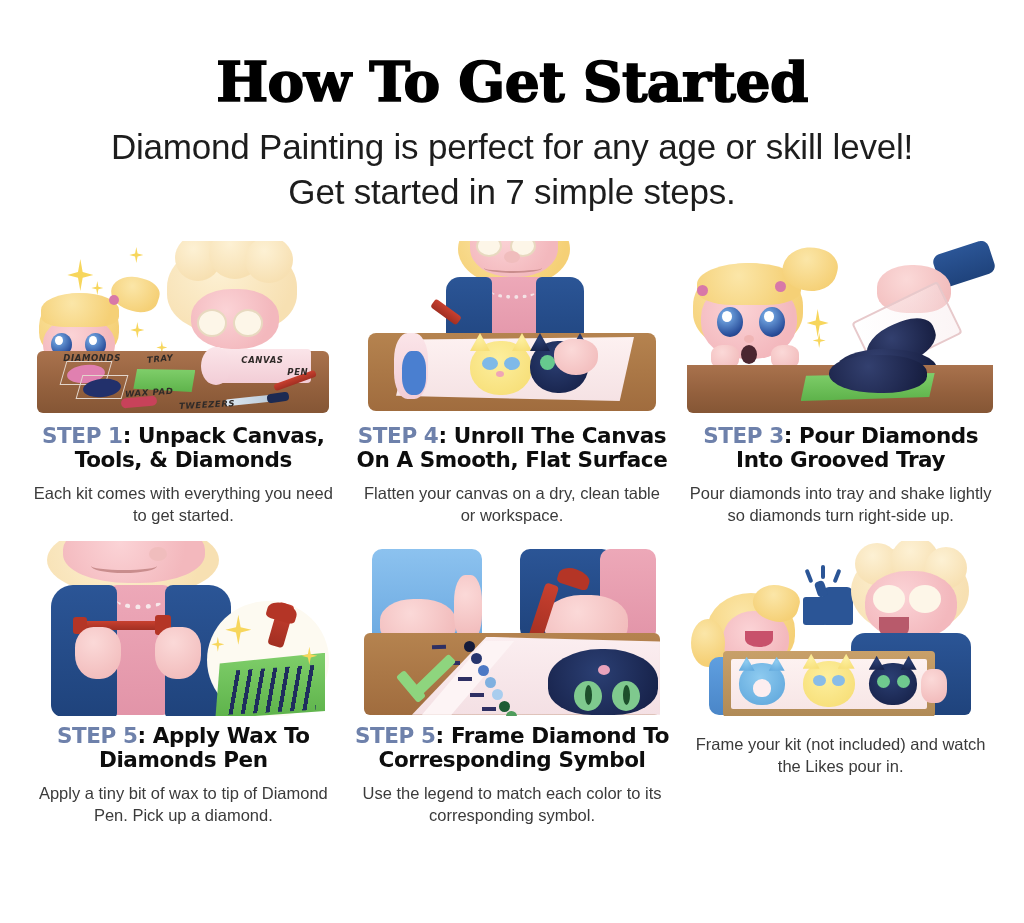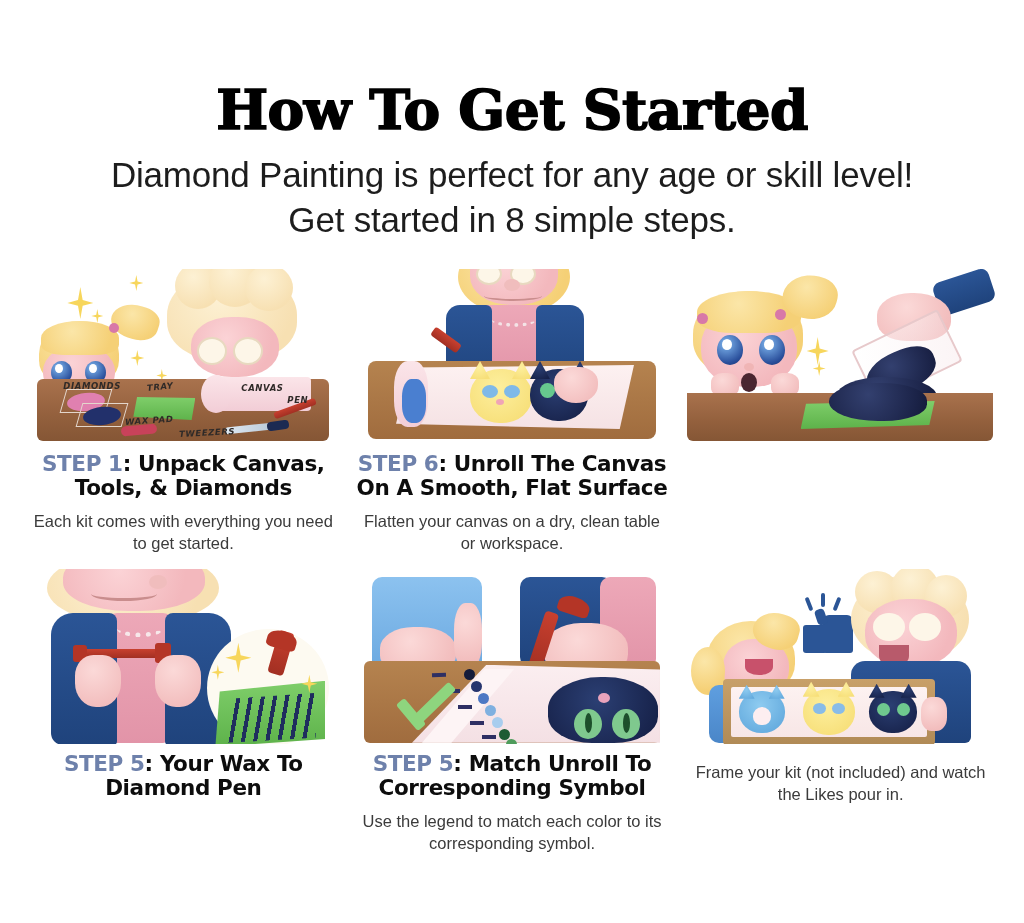--- a/index.html
+++ b/index.html
@@ -14,21 +14,21 @@
   }
 
   .page {
     width: 1024px;
     height: 923px;
     position: relative;
     background: #ffffff;
   }
 
   
-  .header { padding-top: 80px; text-align: center; }
+  .header { padding-top: 52px; text-align: center; }
 
   .main-title {
     font-family: "DejaVu Serif", serif;
     font-weight: bold;
     font-size: 55px;
     line-height: 1.08;
     color: #000000;
     letter-spacing: -0.5px;
     -webkit-text-stroke: 1.6px #000;
   }
@@ -145,21 +145,21 @@
   .frame-wood { background: linear-gradient(180deg,#c8a069 0%,#b08a56 100%); border-radius: 4px; }
   .frame-inner { background: linear-gradient(180deg,#fdf2f1 0%,#f7e6e6 100%); }
 </style>
 </head>
 <body>
 
 <div class="page">
 
   <div class="header">
     <div class="main-title">How To Get Started</div>
-    <div class="subtitle">Diamond Painting is perfect for any age or skill level! Get started in 8 simple steps.</div>
+    <div class="subtitle">Diamond Painting is perfect for any age or skill level! Get started in 7 simple steps.</div>
   </div>
 
   <div class="grid">
 
     <div class="step">
       <div class="illo">
 
         <i class="spark" style="left:38px;top:18px;width:26px;height:32px;"></i>
         <i class="spark" style="left:62px;top:40px;width:12px;height:14px;"></i>
         <i class="spark" style="left:100px;top:6px;width:14px;height:16px;"></i>
@@ -256,21 +256,21 @@
         <i class="cat-navy" style="left:172px;top:100px;width:58px;height:52px;border-radius:48%;"></i>
         <i class="cat-ear cat-navy" style="left:172px;top:92px;width:20px;height:18px;"></i>
         <i class="cat-ear cat-navy" style="left:212px;top:92px;width:20px;height:18px;"></i>
         <i style="left:182px;top:114px;width:15px;height:15px;background:#66c98e;border-radius:50%;"></i>
         <i style="left:204px;top:114px;width:15px;height:15px;background:#66c98e;border-radius:50%;"></i>
 
         <i class="hand" style="left:196px;top:98px;width:44px;height:36px;border-radius:42% 42% 50% 50%;"></i>
       </div>
       <div class="caption">
         <div class="caption-title">
-          <span class="step-label">STEP 6</span><span>:</span>
+          <span class="step-label">STEP 4</span><span>:</span>
           <span>Unroll The Canvas On A Smooth, Flat Surface</span>
         </div>
         <div class="caption-body">Flatten your canvas on a dry, clean table or workspace.</div>
       </div>
     </div>
 
     <div class="step">
       <div class="illo">
 
         <i class="hair-blonde" style="left:6px;top:22px;width:110px;height:86px;border-radius:50% 50% 42% 42%;"></i>
@@ -298,20 +298,27 @@
         <i class="jar" style="left:172px;top:58px;width:96px;height:58px;transform:rotate(-26deg);"></i>
 
         <i class="diamond-pile" style="left:178px;top:82px;width:72px;height:40px;border-radius:50% 40% 46% 50%;transform:rotate(-22deg);"></i>
         <i class="diamond-pile" style="left:150px;top:108px;width:100px;height:40px;border-radius:46% 50% 48% 48%;"></i>
 
         <i class="desk" style="left:0px;top:124px;width:306px;height:48px;border-radius:0 0 6px 6px;"></i>
 
         <i class="tray-green" style="left:114px;top:132px;width:134px;height:28px;clip-path:polygon(4% 10%,100% 0,96% 86%,0 100%);"></i>
         <i class="diamond-pile" style="left:142px;top:114px;width:98px;height:38px;border-radius:48% 46% 44% 50%;"></i>
       </div>
+      <div class="caption">
+        <div class="caption-title">
+          <span class="step-label">STEP 3</span><span>:</span>
+          <span>Pour Diamonds Into Grooved Tray</span>
+        </div>
+        <div class="caption-body">Pour diamonds into tray and shake lightly so diamonds turn right-side up.</div>
+      </div>
     </div>
 
     <div class="step">
       <div class="illo">
 
         <i class="hair-cream" style="left:18px;top:-18px;width:172px;height:74px;border-radius:50%;"></i>
         <i class="face-pink" style="left:34px;top:-20px;width:142px;height:62px;border-radius:46%;"></i>
         <i style="left:120px;top:6px;width:18px;height:14px;background:#f0bdbd;border-radius:50%;"></i>
         <i style="left:62px;top:18px;width:66px;height:14px;border-bottom:3px solid #c98d8d;border-radius:0 0 50% 50%;"></i>
 
@@ -332,22 +339,23 @@
         <i style="left:196px;top:124px;width:92px;height:50px;background:repeating-linear-gradient(100deg,#1f2d5e 0 4px,transparent 4px 12px);clip-path:polygon(4% 12%,100% 0,98% 90%,0 100%);"></i>
         <i class="pen-red" style="left:244px;top:62px;width:16px;height:44px;border-radius:4px;transform:rotate(16deg);"></i>
         <i style="left:238px;top:62px;width:30px;height:18px;background:#b43526;border-radius:50% 50% 20% 20%;transform:rotate(16deg);"></i>
         <i class="spark" style="left:196px;top:74px;width:26px;height:30px;"></i>
         <i class="spark" style="left:182px;top:96px;width:13px;height:15px;"></i>
         <i class="spark" style="left:272px;top:106px;width:16px;height:18px;"></i>
       </div>
       <div class="caption">
         <div class="caption-title">
           <span class="step-label">STEP 5</span><span>:</span>
-          <span>Your Wax To Diamond Pen</span>
+          <span>Apply Wax To Diamonds Pen</span>
         </div>
+        <div class="caption-body">Apply a tiny bit of wax to tip of Diamond Pen. Pick up a diamond.</div>
       </div>
     </div>
 
     <div class="step">
       <div class="illo">
 
         <i style="left:14px;top:8px;width:110px;height:96px;background:linear-gradient(180deg,#8cc2ef 0%,#6aa8e0 100%);border-radius:10px;"></i>
         <i class="hand" style="left:22px;top:58px;width:76px;height:48px;border-radius:44% 46% 40% 40%;"></i>
         <i class="hand" style="left:96px;top:34px;width:28px;height:66px;border-radius:40%;"></i>
 
@@ -383,21 +391,21 @@
         <i class="cat-navy" style="left:190px;top:108px;width:110px;height:66px;border-radius:48% 48% 40% 40%;"></i>
         <i style="left:216px;top:140px;width:28px;height:30px;background:#7fc98e;border-radius:50%;"></i>
         <i style="left:254px;top:140px;width:28px;height:30px;background:#7fc98e;border-radius:50%;"></i>
         <i style="left:227px;top:144px;width:7px;height:20px;background:#1d4f2b;border-radius:50%;"></i>
         <i style="left:265px;top:144px;width:7px;height:20px;background:#1d4f2b;border-radius:50%;"></i>
         <i style="left:240px;top:124px;width:12px;height:10px;background:#e9a3bc;border-radius:50%;"></i>
       </div>
       <div class="caption">
         <div class="caption-title">
           <span class="step-label">STEP 5</span><span>:</span>
-          <span>Match Unroll To Corresponding Symbol</span>
+          <span>Frame Diamond To Corresponding Symbol</span>
         </div>
         <div class="caption-body">Use the legend to match each color to its corresponding symbol.</div>
       </div>
     </div>
 
     <div class="step">
       <div class="illo">
 
         <i class="fb-thumb" style="left:116px;top:56px;width:24px;height:28px;border-radius:3px;"></i>
         <i class="fb-thumb" style="left:136px;top:46px;width:30px;height:38px;border-radius:6px 6px 3px 3px;"></i>

